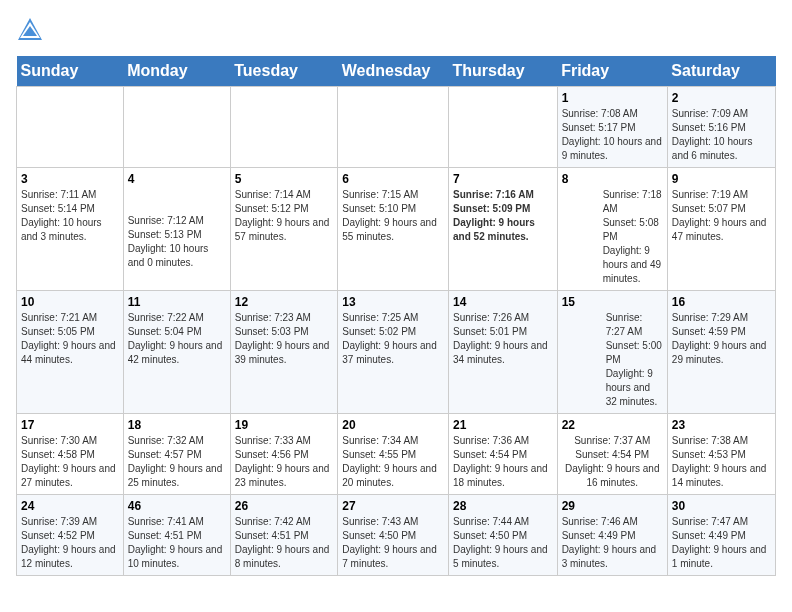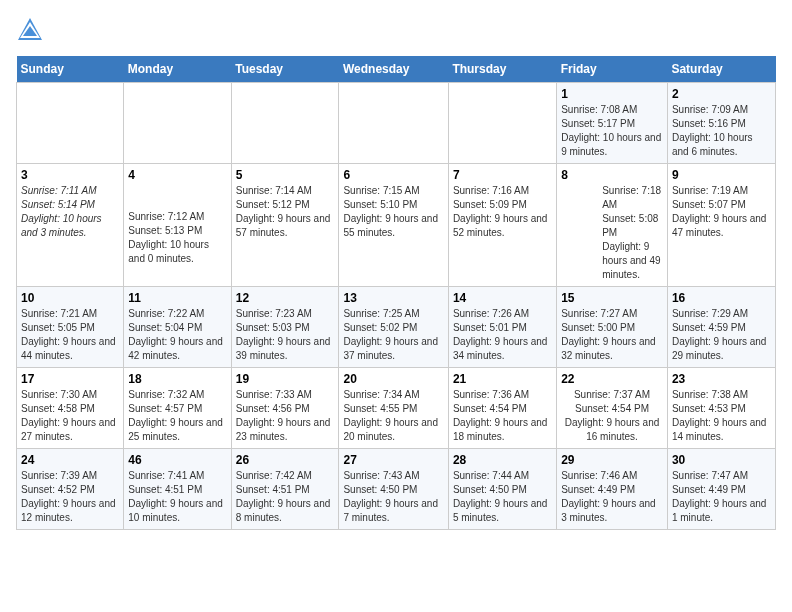--- a/index.html
+++ b/index.html
@@ -50,21 +50,21 @@
     table {
       width: 100%;
       border-collapse: collapse;
       font-size: 10.5px;
     }
     thead tr th {
       background-color: #3a7abf;
       color: #fff;
       padding: 6px 4px;
       text-align: left;
-      font-size: 12px;
+      font-size: 16px;
       font-weight: bold;
     }
     tbody tr td {
       border: 1px solid #ccc;
       vertical-align: top;
       padding: 4px;
       width: 113px;
       min-height: 80px;
       background: #fff;
     }
@@ -138,21 +138,21 @@
         <td>
           <div class="day-number">2</div>
           <div class="day-info" style="white-space: pre-line;">Sunrise: 7:09 AM
 Sunset: 5:16 PM
 Daylight: 10 hours and 6 minutes.</div>
         </td>
       </tr>
       <tr>
         <td>
           <div class="day-number">3</div>
-          <div class="day-info" style="white-space: pre-line; font-style: italic;">Sunrise: 7:11 AM
+          <div class="day-info" style="white-space: pre-line;">Sunrise: 7:11 AM
 Sunset: 5:14 PM
 Daylight: 10 hours and 3 minutes.</div>
         </td>
         <td>
           <div class="day-number">4</div>
           <div class="day-info" style="white-space: pre-line; margin-top: 28px;">Sunrise: 7:12 AM
 Sunset: 5:13 PM
 Daylight: 10 hours and 0 minutes.</div>
         </td>
         <td>
@@ -162,21 +162,21 @@
 Daylight: 9 hours and 57 minutes.</div>
         </td>
         <td>
           <div class="day-number">6</div>
           <div class="day-info" style="white-space: pre-line;">Sunrise: 7:15 AM
 Sunset: 5:10 PM
 Daylight: 9 hours and 55 minutes.</div>
         </td>
         <td>
           <div class="day-number">7</div>
-          <div class="day-info" style="white-space: pre-line;">Sunrise: 7:16 AM
+          <div class="day-info" style="white-space: pre-line; font-weight: bold;">Sunrise: 7:16 AM
 Sunset: 5:09 PM
 Daylight: 9 hours and 52 minutes.</div>
         </td>
         <td>
           <div class="day-number">8</div>
           <div class="day-info" style="white-space: pre-line; margin-left: 41px;">Sunrise: 7:18 AM
 Sunset: 5:08 PM
 Daylight: 9 hours and 49 minutes.</div>
         </td>
         <td>
@@ -212,21 +212,21 @@
 Daylight: 9 hours and 37 minutes.</div>
         </td>
         <td>
           <div class="day-number">14</div>
           <div class="day-info" style="white-space: pre-line;">Sunrise: 7:26 AM
 Sunset: 5:01 PM
 Daylight: 9 hours and 34 minutes.</div>
         </td>
         <td>
           <div class="day-number">15</div>
-          <div class="day-info" style="white-space: pre-line;">Sunrise: 7:27 AM
+          <div class="day-info" style="white-space: pre-line; margin-left: 44px;">Sunrise: 7:27 AM
 Sunset: 5:00 PM
 Daylight: 9 hours and 32 minutes.</div>
         </td>
         <td>
           <div class="day-number">16</div>
           <div class="day-info" style="white-space: pre-line;">Sunrise: 7:29 AM
 Sunset: 4:59 PM
 Daylight: 9 hours and 29 minutes.</div>
         </td>
       </tr>

